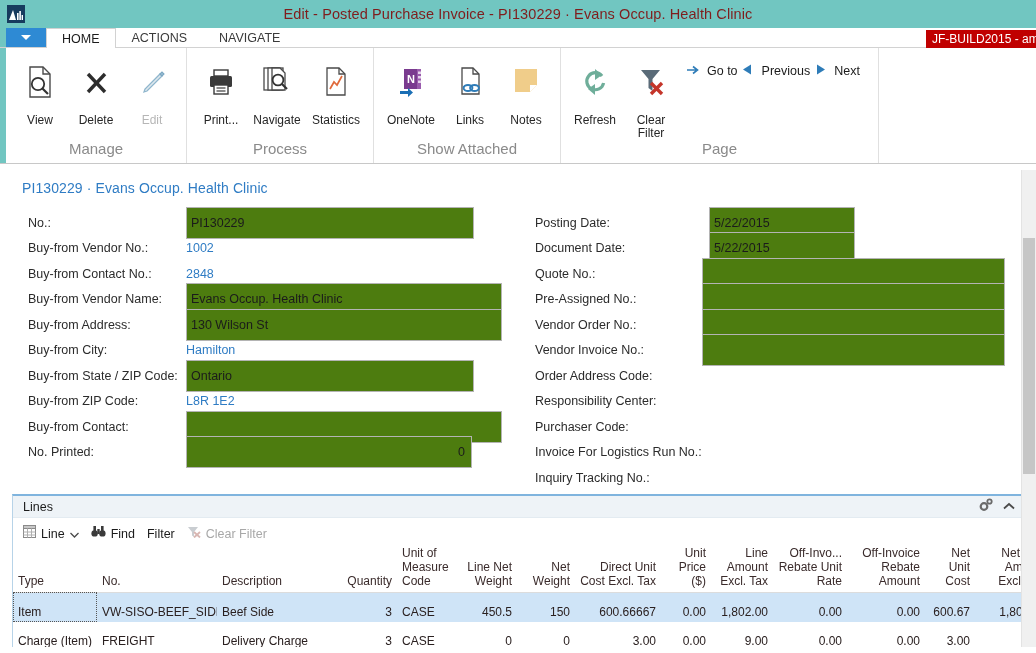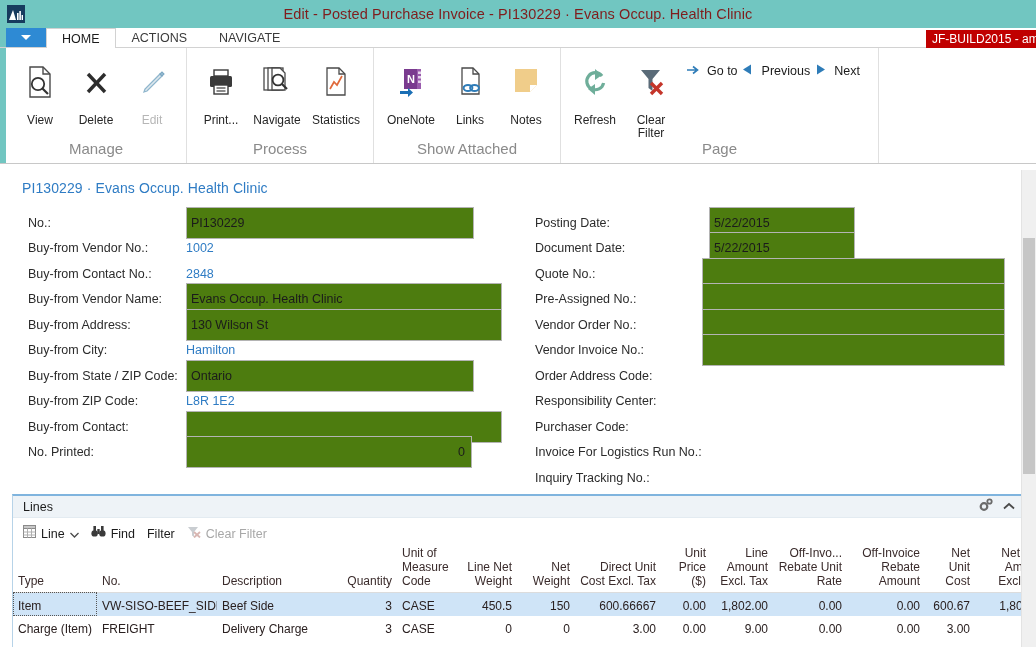--- a/index.html
+++ b/index.html
@@ -174,21 +174,21 @@
   table.grid th {
     font-weight: normal; font-size: 12px; color: #3a2b2b;
     vertical-align: bottom; padding: 3px 5px 4px 5px;
     height: 50px;
     background: #ffffff;
     border-bottom: 1px solid #dcdcdc;
     line-height: 14px;
   }
   table.grid td {
     font-size: 12px; color: #2a2020;
-    padding: 6px 5px 3px 5px; height: 16px;
+    padding: 12px 5px 3px 5px; height: 16px;
     white-space: nowrap; overflow: hidden;
   }
   tr.row-selected td { background: #cfe4f7; }
   td.cell-focus { outline: 1px dotted #555; outline-offset: -1px; }
   .ta-l { text-align: left; }
   .ta-r { text-align: right; }
 
   
   .vscroll {
     position: absolute; right: 0; top: 170px; bottom: 0; width: 15px;

